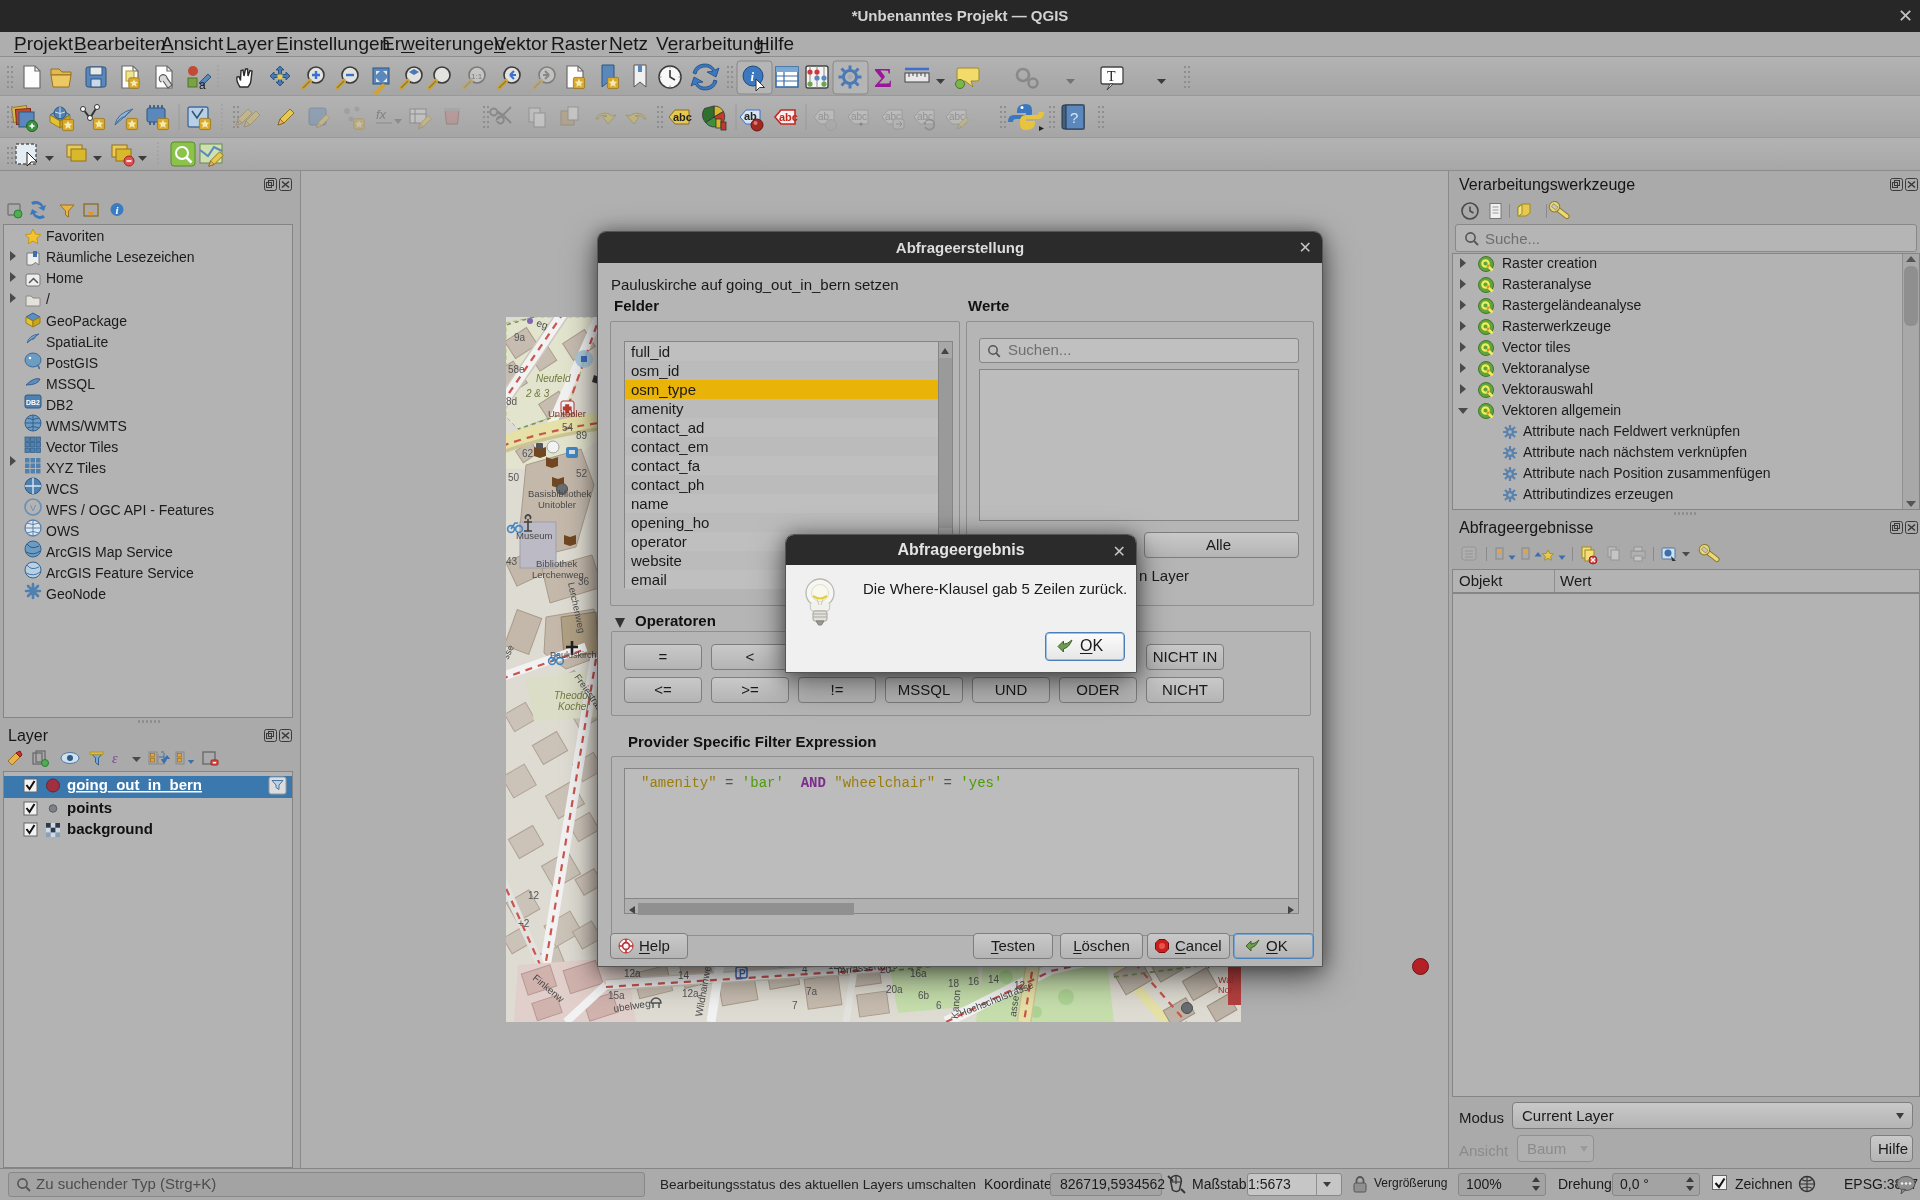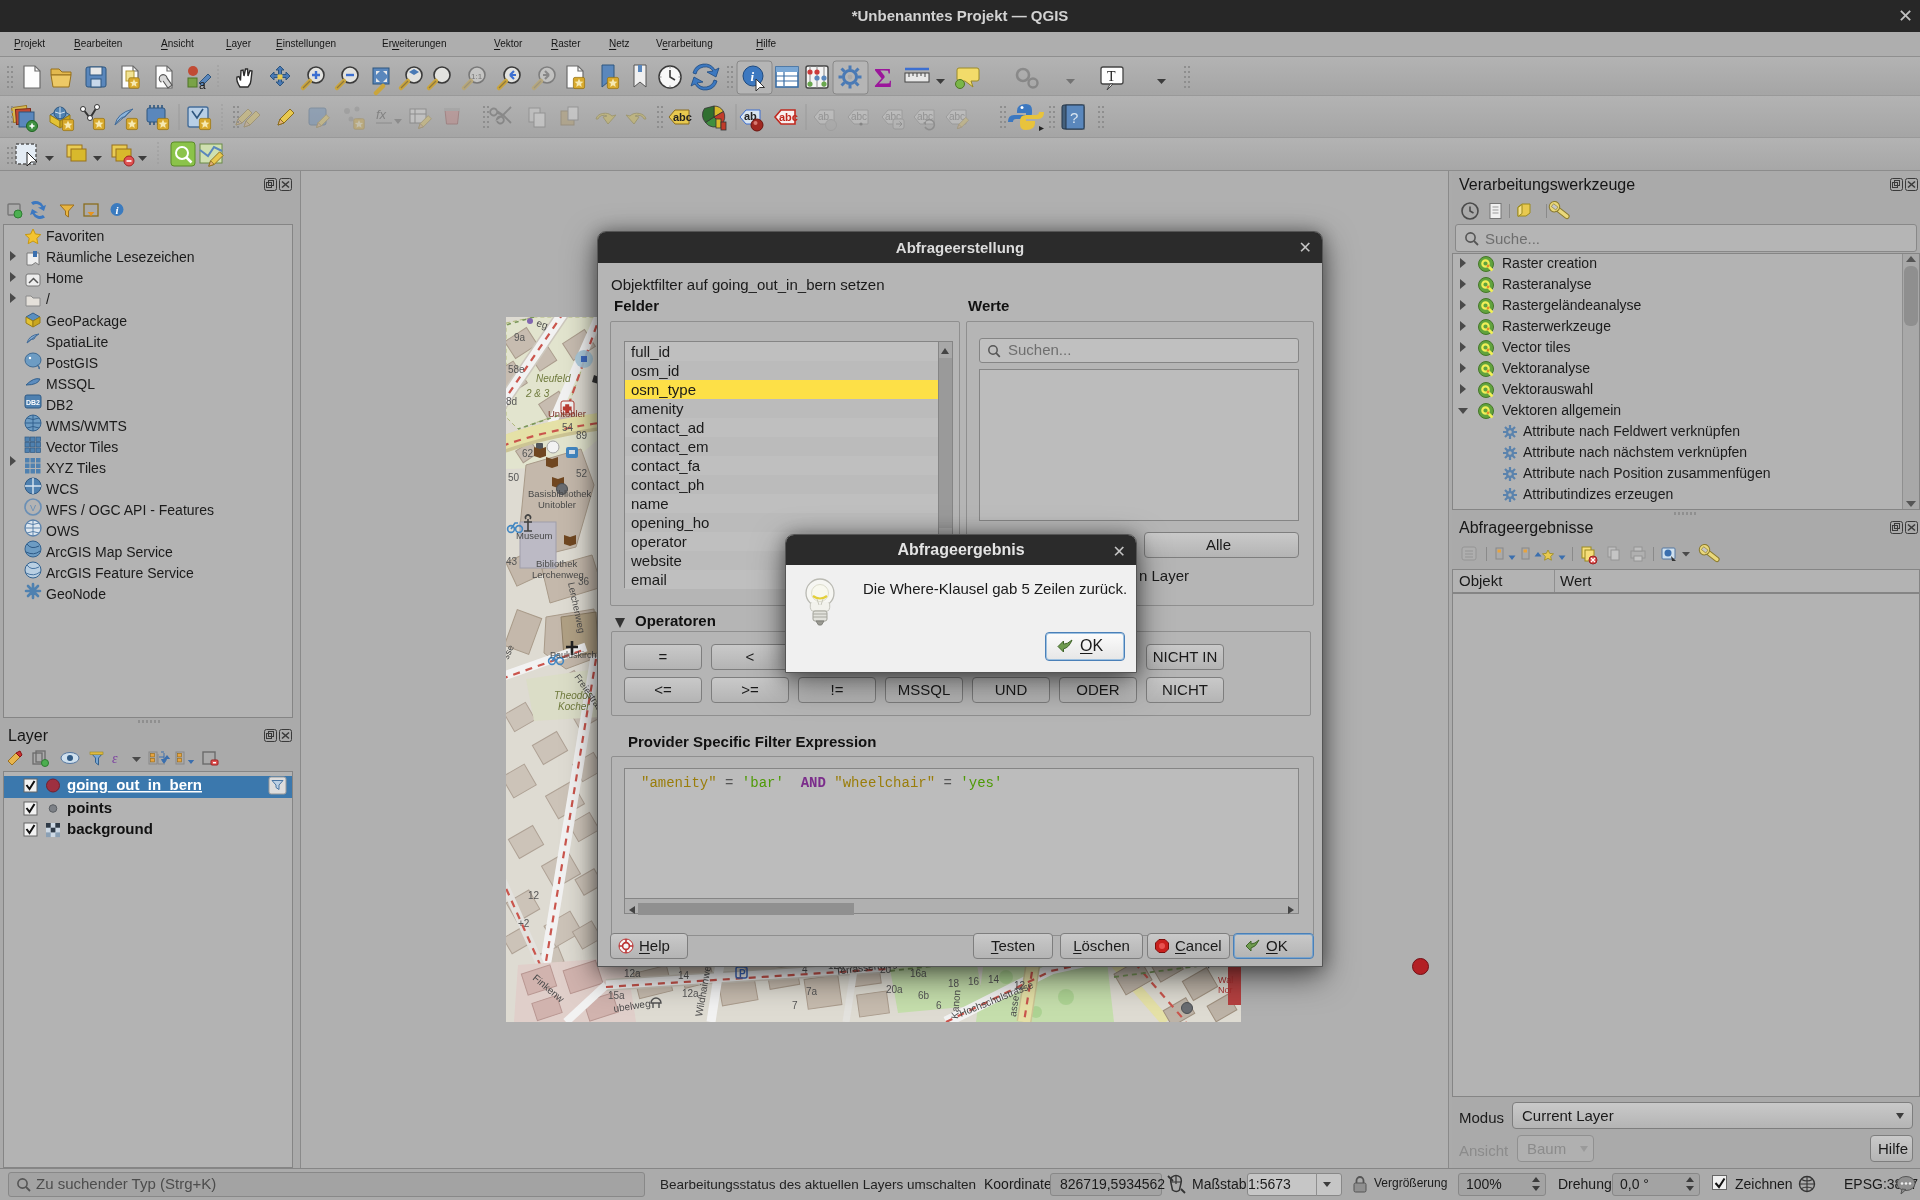--- a/index.html
+++ b/index.html
@@ -4,21 +4,21 @@
 <style>
 * { margin:0; padding:0; box-sizing:border-box; }
 html,body { width:1920px; height:1200px; overflow:hidden; }
 body { font-family:"Liberation Sans",sans-serif; background:#ababab; position:relative; color:#1a1a1a; }
 .abs { position:absolute; }
 
 #titlebar { left:0; top:0; width:1920px; height:32px; background:#272727; }
 #titlebar .t { width:100%; text-align:center; line-height:32px; color:#d2d2d2; font-weight:bold; font-size:15px; }
 #titlebar .x { right:7px; top:4px; color:#c0c0c0; font-size:18px; line-height:24px; }
 #menubar { left:0; top:32px; width:1920px; height:25px; background:#aeaeae; border-bottom:1px solid #8f8f8f; }
-.mi { position:absolute; top:0; height:25px; line-height:24px; font-size:10px; color:#161616; }
+.mi { position:absolute; top:0; height:25px; line-height:24px; font-size:19px; color:#161616; }
 .mi u { text-decoration:underline; text-underline-offset:2px; }
 #tb1 { left:0; top:57px; width:1920px; height:39px; background:linear-gradient(#b3b3b3,#a5a5a5); border-bottom:1px solid #999; }
 #tb2 { left:0; top:96px; width:1920px; height:42px; background:linear-gradient(#b3b3b3,#a5a5a5); border-bottom:1px solid #999; }
 #tb3 { left:0; top:138px; width:1920px; height:33px; background:linear-gradient(#b3b3b3,#a7a7a7); border-bottom:1px solid #8c8c8c; }
 
 .panel-title { font-size:16px; color:#161616; }
 #canvas { left:300px; top:171px; width:1149px; height:997px; background:#b0b0b0; border-left:1px solid #8a8a8a; border-right:1px solid #8a8a8a; }
 #leftcol { left:0; top:171px; width:300px; height:997px; background:#aaaaaa; }
 #rightcol { left:1452px; top:171px; width:468px; height:997px; background:#aaaaaa; }
 .treebox { background:#b3b3b3; border:1px solid #858585; }
@@ -1052,28 +1052,28 @@
   <div class="btn" style="left:65px; top:964px; width:77px; height:27px; background:#b0b0b0; border-color:#909090;"></div>
   <div class="abs" style="left:75px; top:969px; font-size:15px; color:#8b8b8b;">Baum</div>
   <div class="abs" style="left:128px; top:975px; width:0; height:0; border-top:6px solid #9a9a9a; border-left:4.5px solid transparent; border-right:4.5px solid transparent;"></div>
 
   <div class="btn" style="left:418px; top:964px; width:43px; height:27px;"></div>
   <div class="abs" style="left:426px; top:969px; font-size:15px;">Hilfe</div>
 </div>
 
 <div class="dlg" id="querydlg" style="left:597px; top:231px; width:726px; height:736px; border-radius:9px 9px 0 0;">
   <div class="dlgtitle">Abfrageerstellung<span class="x">✕</span></div>
-  <div class="abs" style="left:13px; top:44px; font-size:15px;">Objektfilter auf going_out_in_bern setzen</div>
+  <div class="abs" style="left:13px; top:44px; font-size:15px;">Pauluskirche auf going_out_in_bern setzen</div>
   <div class="glabel" style="left:16px; top:65px;">Felder</div>
   <div class="gbox" style="left:12px; top:89px; width:350px; height:285px;"></div>
 
   <div class="abs" style="left:26px; top:109px; width:314px; height:247px; border:1px solid #858585; border-right:none; background:#bbbbbb; font-size:15px; line-height:19px;">
     <div style="height:19px; padding-left:6px; background:#bfbfbf;">full_id</div>
     <div style="height:19px; padding-left:6px;">osm_id</div>
-    <div style="height:19px; padding-left:6px; background:#fde047;">osm_type</div>
+    <div style="height:19px; padding-left:6px; background:#eab308;">osm_type</div>
     <div style="height:19px; padding-left:6px;">amenity</div>
     <div style="height:19px; padding-left:6px; background:#bfbfbf;">contact_ad</div>
     <div style="height:19px; padding-left:6px;">contact_em</div>
     <div style="height:19px; padding-left:6px; background:#bfbfbf;">contact_fa</div>
     <div style="height:19px; padding-left:6px;">contact_ph</div>
     <div style="height:19px; padding-left:6px; background:#bfbfbf;">name</div>
     <div style="height:19px; padding-left:6px;">opening_ho</div>
     <div style="height:19px; padding-left:6px; background:#bfbfbf;">operator</div>
     <div style="height:19px; padding-left:6px;">website</div>
     <div style="height:19px; padding-left:6px; background:#bfbfbf;">email</div>

